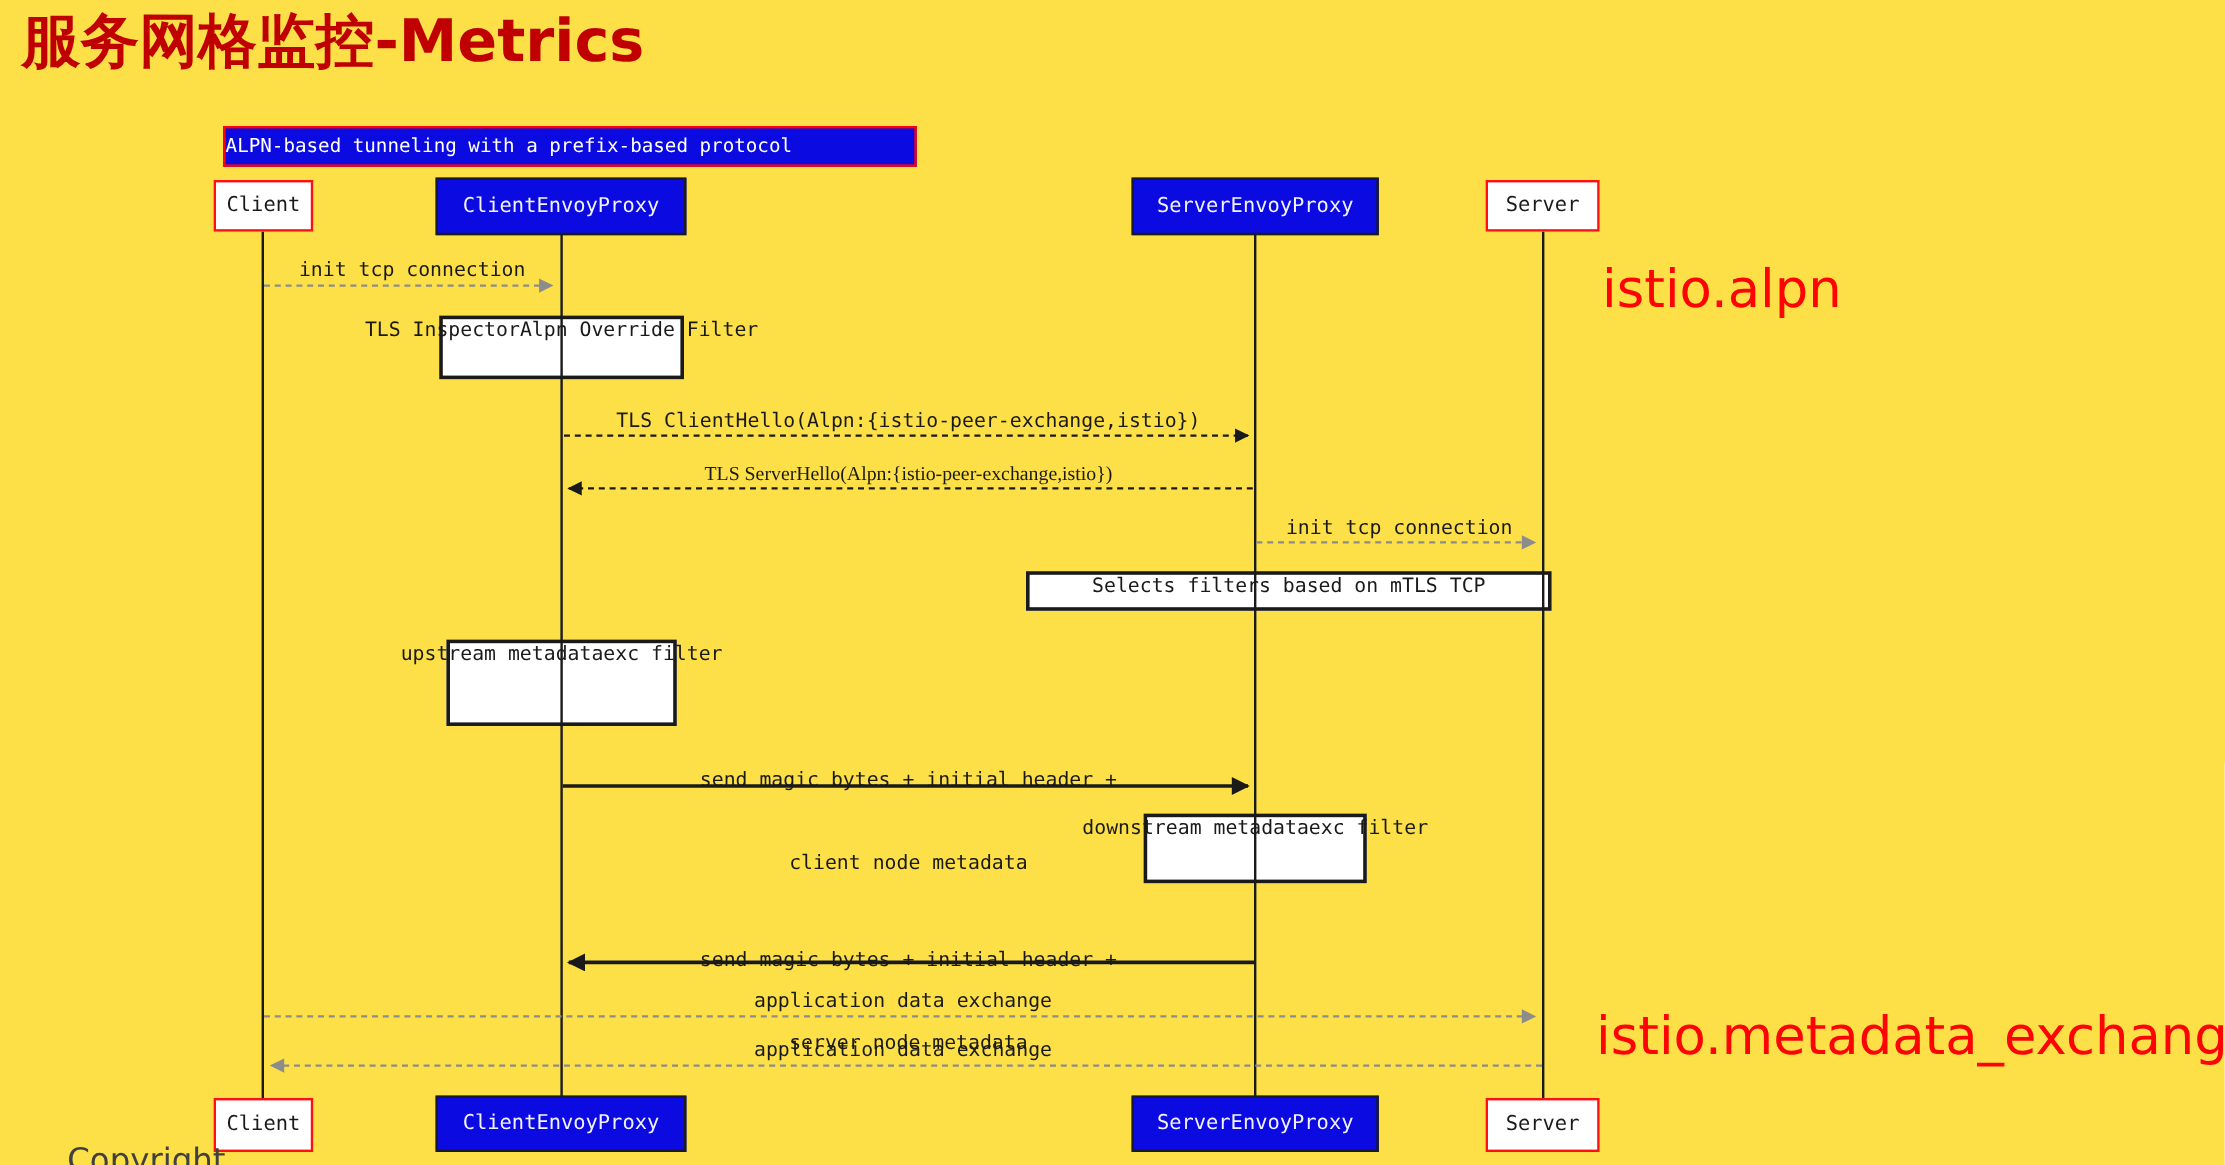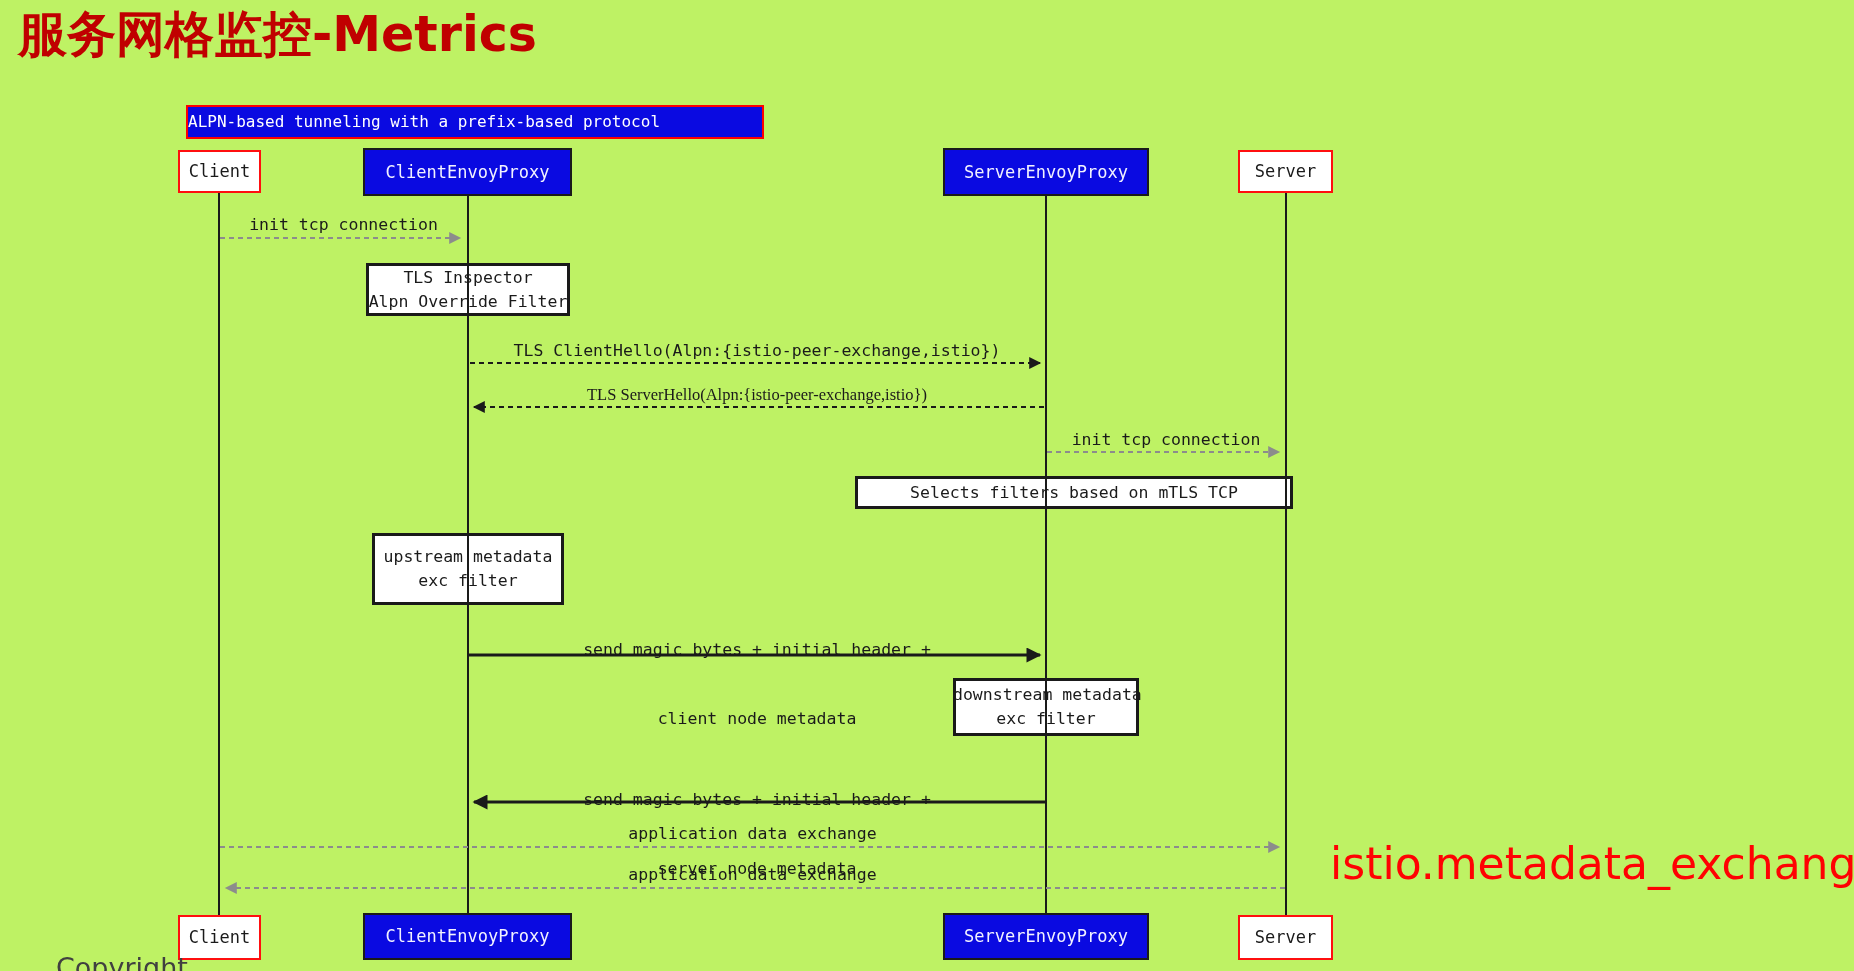--- a/index.html
+++ b/index.html
@@ -2,21 +2,21 @@
 <html><head>
 <meta charset="utf-8">
 <style>
   * { margin: 0; padding: 0; box-sizing: border-box; }
   html, body { background: #ffffff; }
   body {
     width: 1854px; height: 971px;
     overflow: hidden;
     font-family: "DejaVu Sans", "Liberation Sans", sans-serif;
   }
-  .canvas { position: relative; width: 1854px; height: 971px; background: #bef264; }
+  .canvas { position: relative; width: 1854px; height: 971px; background: #fde047; }
 
   .page-title {
     position: absolute; left: 18px; top: 2px;
     font-size: 49px; font-weight: 700; color: #c00000;
     letter-spacing: 0px; white-space: nowrap;
   }
 
   .mono { font-family: "DejaVu Sans Mono", "Liberation Mono", monospace; }
 
   
@@ -43,22 +43,22 @@
   .a-cenvoy-bottom    { left: 363px; top: 913px; width: 209px; height: 47px; line-height: 43px; }
   .a-senvoy-bottom    { left: 943px; top: 913px; width: 206px; height: 47px; line-height: 43px; }
   .a-server-bottom    { left: 1238px; top: 915px; width: 95px; height: 45px; line-height: 41px; }
 
   
   .note-bg {
     position: absolute; background: #ffffff; border: 3px solid #1a1a1a; z-index: 1;
   }
   .note-text {
     position: absolute; z-index: 3; color: #1a1a1a;
-    font-size: 16.5px; line-height: 24px; text-align: center; white-space: nowrap;
-    display: flex; flex-direction: column; justify-content: center;
+    font-size: 16.5px; line-height: 24px; text-align: left; white-space: nowrap;
+    display: flex; flex-direction: row; justify-content: center;
   }
   .n-tls      { left: 366px; top: 263px; width: 204px; height: 53px; }
   .n-selects  { left: 855px; top: 476px; width: 438px; height: 33px; }
   .n-up       { left: 372px; top: 533px; width: 192px; height: 72px; }
   .n-down     { left: 953px; top: 678px; width: 186px; height: 58px; }
 
   
   .msg {
     position: absolute; z-index: 3; color: #1a1a1a;
     font-size: 16.5px; line-height: 23px; text-align: center; white-space: pre; 
@@ -171,17 +171,18 @@
     <div>send magic bytes + initial header +</div>
     <div>client node metadata</div>
   </div>
   <div class="msg mono m-magic-s">
     <div>send magic bytes + initial header +</div>
     <div>server node metadata</div>
   </div>
   <div class="msg mono m-app1">application data exchange</div>
   <div class="msg mono m-app2">application data exchange</div>
 
+  <div class="annotation ann-alpn">istio.alpn</div>
   <div class="annotation ann-meta">istio.metadata_exchange</div>
 
   <div class="copyright">Copyright</div>
 
 </div>
 
 </body></html>

